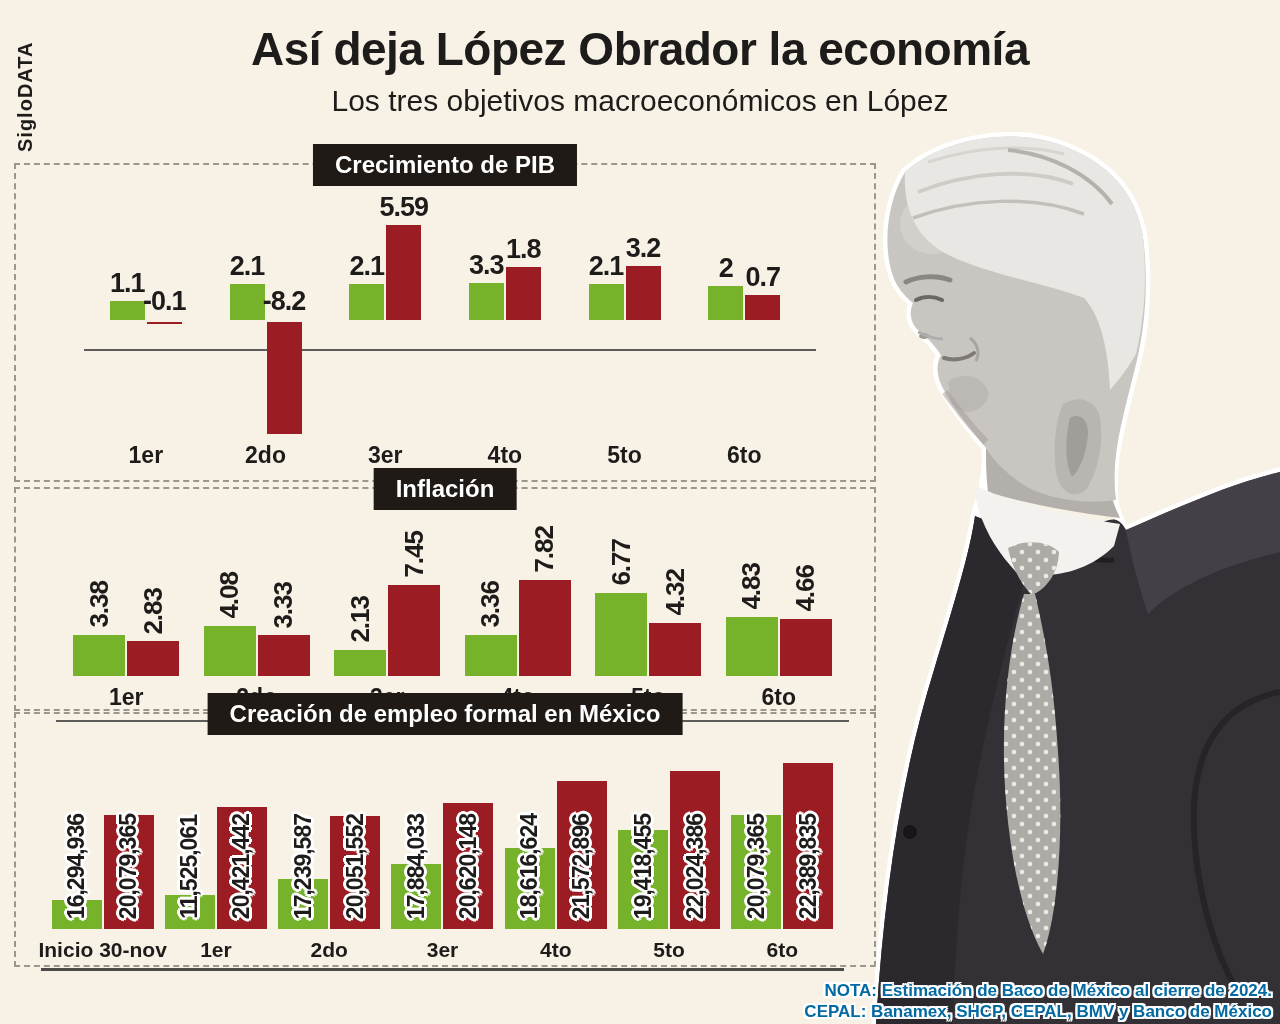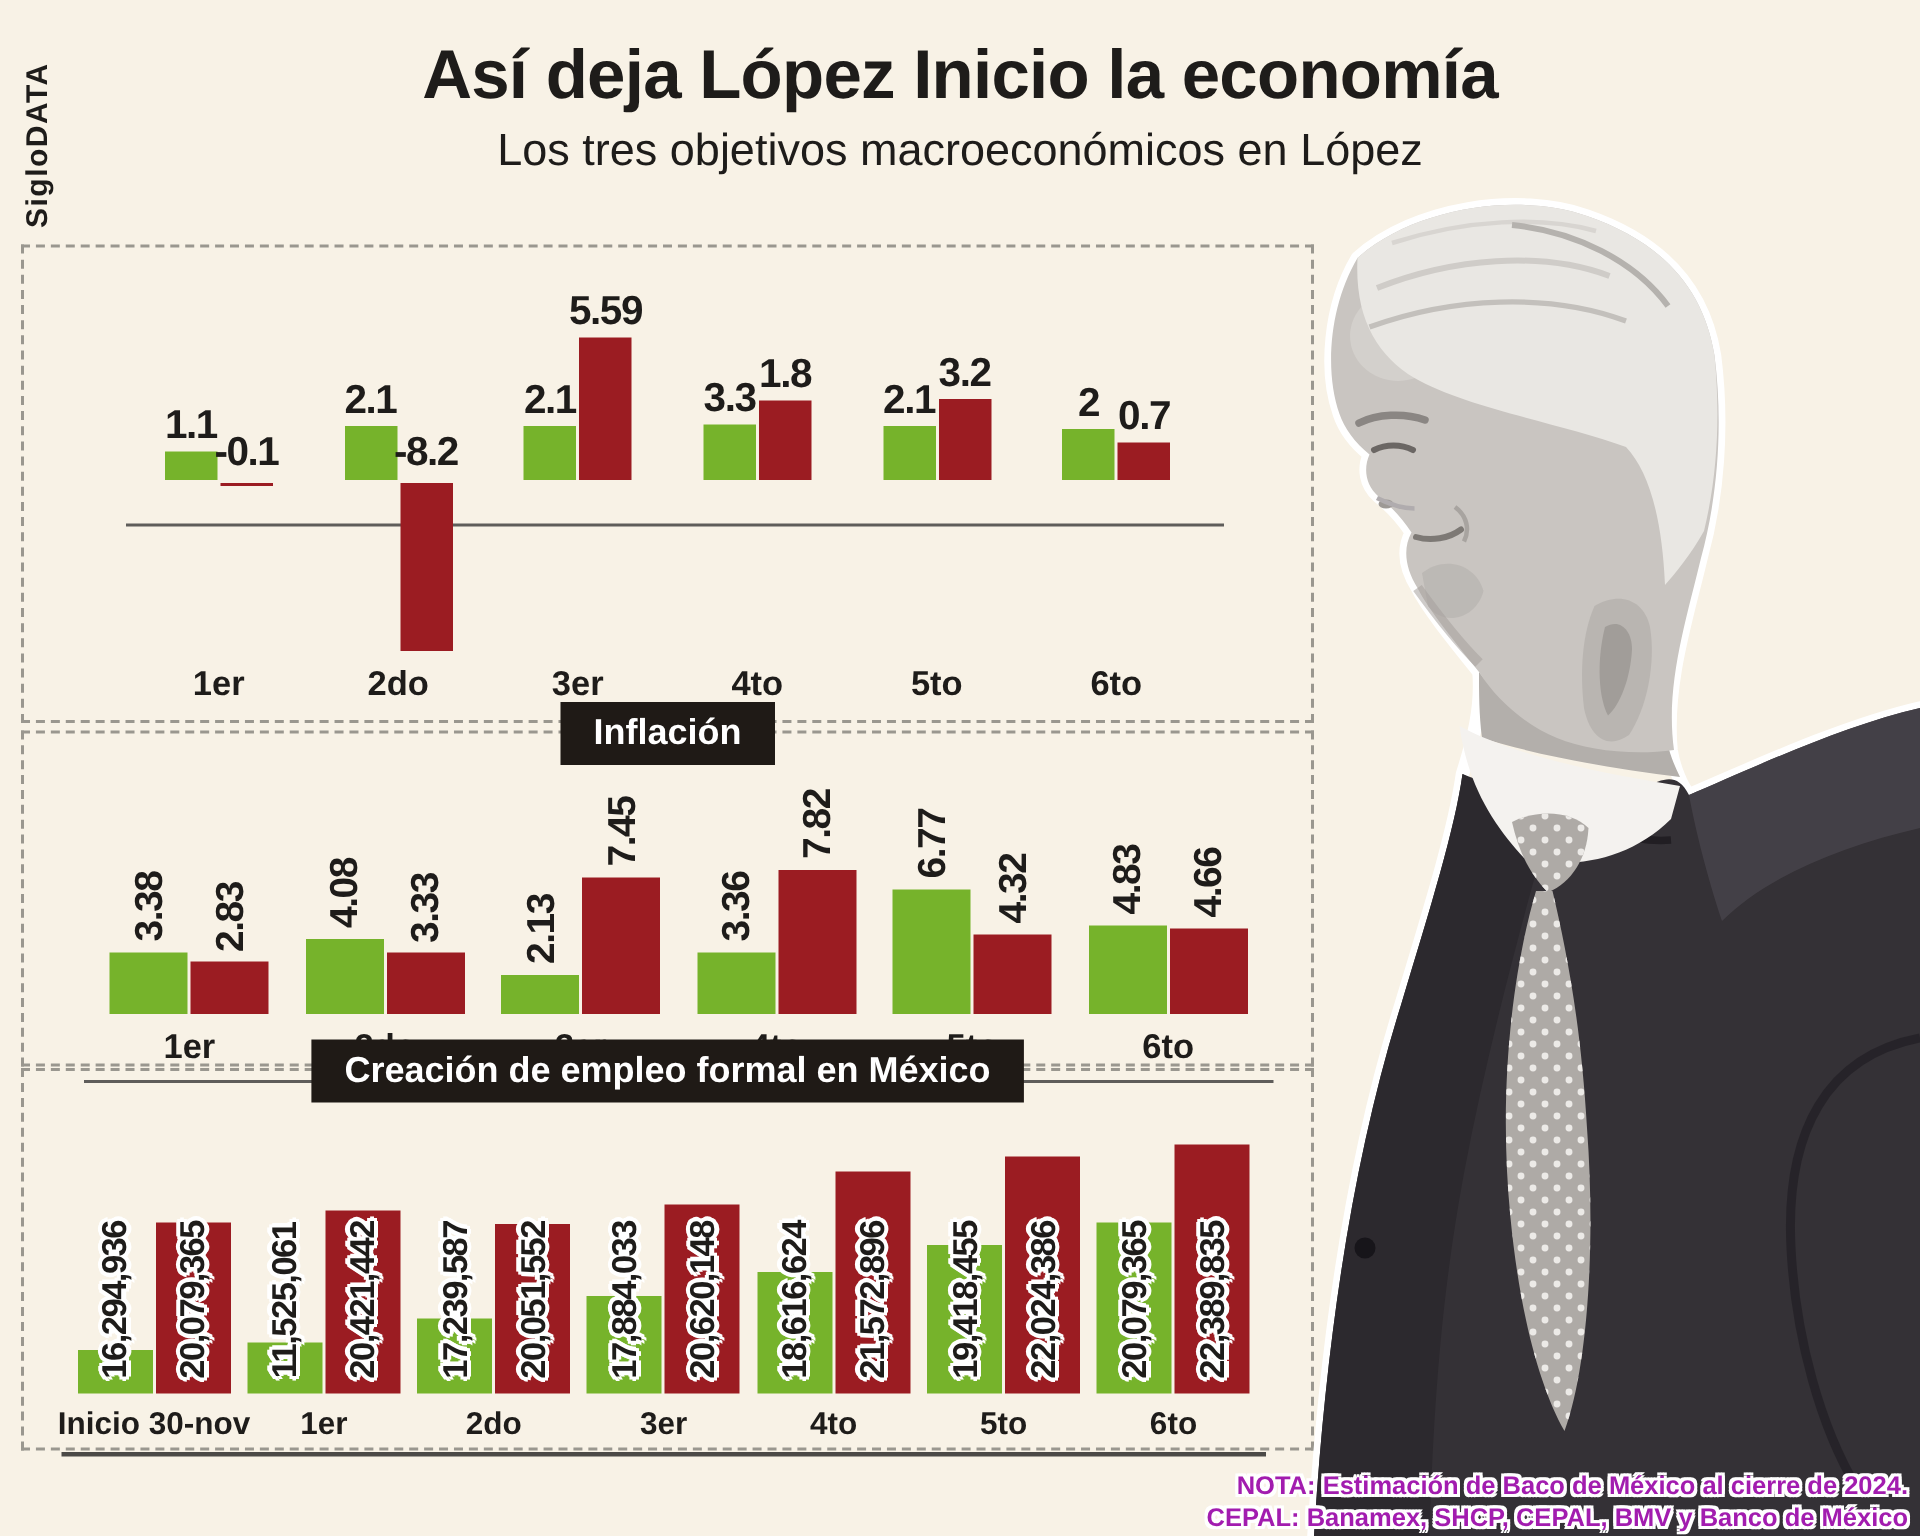--- a/index.html
+++ b/index.html
@@ -51,40 +51,41 @@
   [data-plot="empleo"] .cat{font-size:21px;}
 
   
   .legend{position:absolute;left:345px;top:978px;display:flex;gap:40px;align-items:center;z-index:2;}
   .legend .item{display:flex;gap:12px;align-items:center;}
   .swatch{width:28px;height:36px;display:inline-block;}
   .legend .lab{font-weight:bold;font-size:27px;}
 
   
   .footer{position:absolute;right:8px;bottom:2px;text-align:right;z-index:10;
-          font-weight:bold;font-size:17px;line-height:21px;color:#a21caf;
+          font-weight:bold;font-size:17px;line-height:21px;color:#0369a1;
           text-shadow:-2px -2px 0 #fff,2px -2px 0 #fff,-2px 2px 0 #fff,2px 2px 0 #fff,
           -2px 0 0 #fff,2px 0 0 #fff,0 -2px 0 #fff,0 2px 0 #fff;}
 
   
   .portrait{position:absolute;left:858px;top:132px;width:422px;height:892px;z-index:5;}
 </style>
 </head>
 <body>
 
 <div class="stage" style="--bg: #f8f2e6; --ink: #1e1c1a; --chip: #1f1a16; --border: #9a978f; --axis: #5f5d5a;">
 
   <div class="brand">SigloDATA</div>
 
   <div class="header">
-    <h1>Así deja López Inicio la economía</h1>
+    <h1>Así deja López Obrador la economía</h1>
     <h2>Los tres objetivos macroeconómicos en López</h2>
   </div>
 
   <div class="panel" id="panel-pib">
+    <div class="chip">Crecimiento de PIB</div>
     <div class="axis" id="axis-pib"></div>
     <div class="plot" id="plot-pib" data-plot="pib">
         <div class="col">
           <div class="bar" style="width: 35px; background: rgb(118, 179, 43); left: calc(50% - 36px); height: 18.6941px; top: 106.306px;"></div>
           <div class="vlab" style="left: calc(50% - 18.5px); top: 73.3059px;">1.1</div>
           <div class="bar" style="width: 35px; background: rgb(155, 28, 34); left: calc(50% + 1px); height: 1.5px; top: 127px;"></div>
           <div class="vlab" style="left: calc(50% + 18.5px); top: 91px;">-0.1</div>
           <div class="cat" style="top: 247px;">1er</div>
         </div>
         <div class="col">

